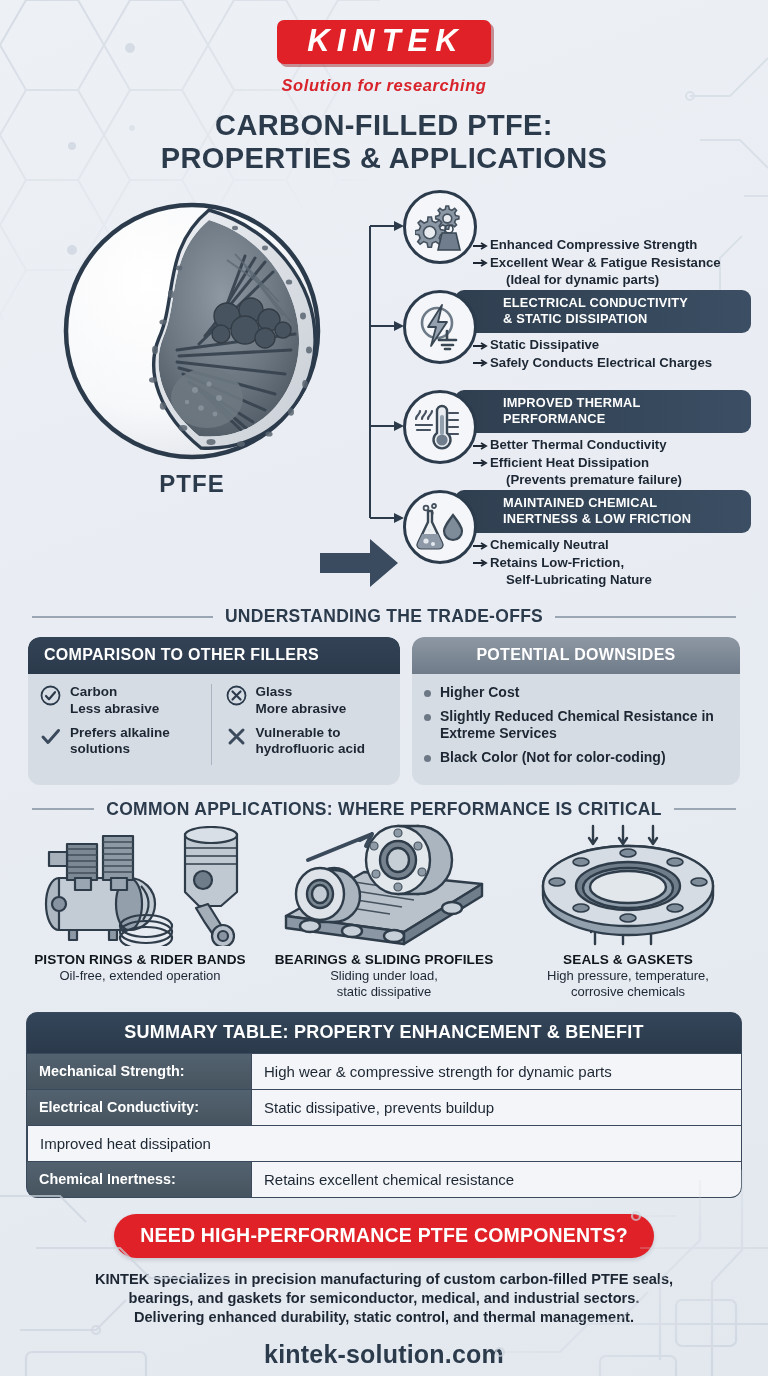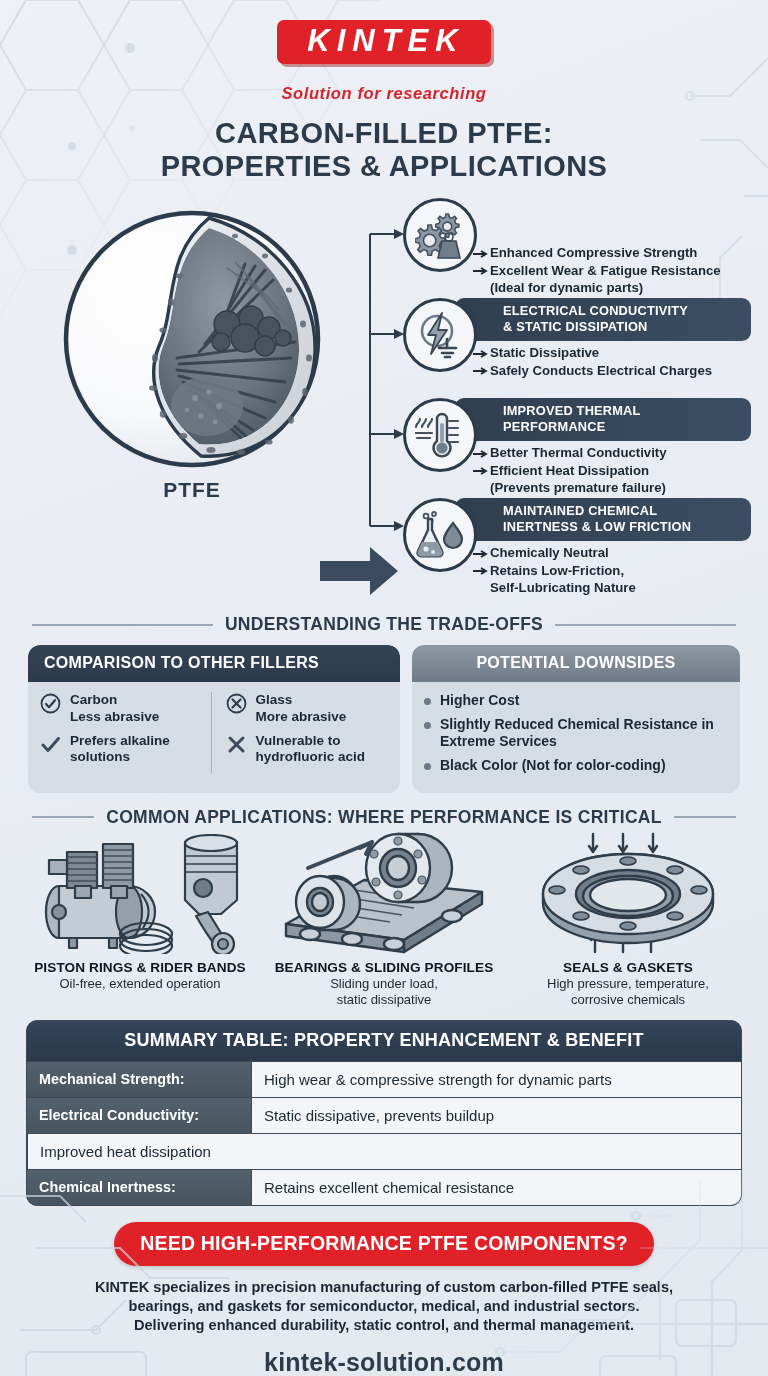--- a/index.html
+++ b/index.html
@@ -35,42 +35,42 @@
     box-shadow:3px 3px 0 rgba(150,20,24,.45);
     line-height:1.05;
   }
   .logo-tag {
     display:block;
     color:#d8232a;
     font-style:italic;
     font-weight:bold;
     font-size:16.5px;
     letter-spacing:.6px;
-    margin-top:20px;
+    margin-top:12px;
   }
   .main-title {
     margin-top:14px;
     font-size:29px;
     font-weight:bold;
     color:#2c3b4c;
     letter-spacing:.4px;
     line-height:1.17;
   }
   .main-title span { display:block; }
 
   
   .hero { position:relative; height:420px; margin-top:8px; }
 
   .sphere-block {
     position:absolute; left:42px; top:14px; width:300px; text-align:center;
   }
   .sphere-svg { display:block; margin:0 auto; }
   .sphere-label {
     margin-top:6px;
-    font-size:21px; font-weight:bold; color:#2c3b4c; letter-spacing:1px;
+    font-size:24px; font-weight:bold; color:#2c3b4c; letter-spacing:1px;
   }
 
   .big-arrow { position:absolute; left:320px; top:355px; }
 
   .features { position:absolute; left:395px; top:0; width:356px; }
   .feature { position:relative; height:100px; }
   .feature .circ {
     position:absolute; left:8px; top:6px;
     width:74px; height:74px; border-radius:50%;
     background:#f4f6f9; border:3.5px solid #2c3b4c;
@@ -83,21 +83,21 @@
     border-radius:9px;
     padding:5px 10px 6px 48px;
     color:#fff; font-weight:bold; font-size:12.8px; line-height:1.22;
     letter-spacing:.2px;
   }
   .feature .bullets {
     position:absolute; left:95px; top:52px; right:0;
     font-size:13.2px; line-height:1.3; color:#1d2733; font-weight:600;
   }
   .feature .bullets div { white-space:nowrap; }
-  .feature .bullets .sub { margin-left:0; }
+  .feature .bullets .sub { margin-left:16px; }
   .tick { position:absolute; left:78px; width:16px; height:8px; }
 
   
   .sec-title-row {
     display:flex; align-items:center; gap:12px;
     padding:0 32px; margin-top:2px;
   }
   .sec-title-row .line { flex:1; height:2px; background:#9aa6b4; }
   .sec-title-row .txt {
     font-size:17.5px; font-weight:bold; color:#2c3b4c; letter-spacing:.3px;

